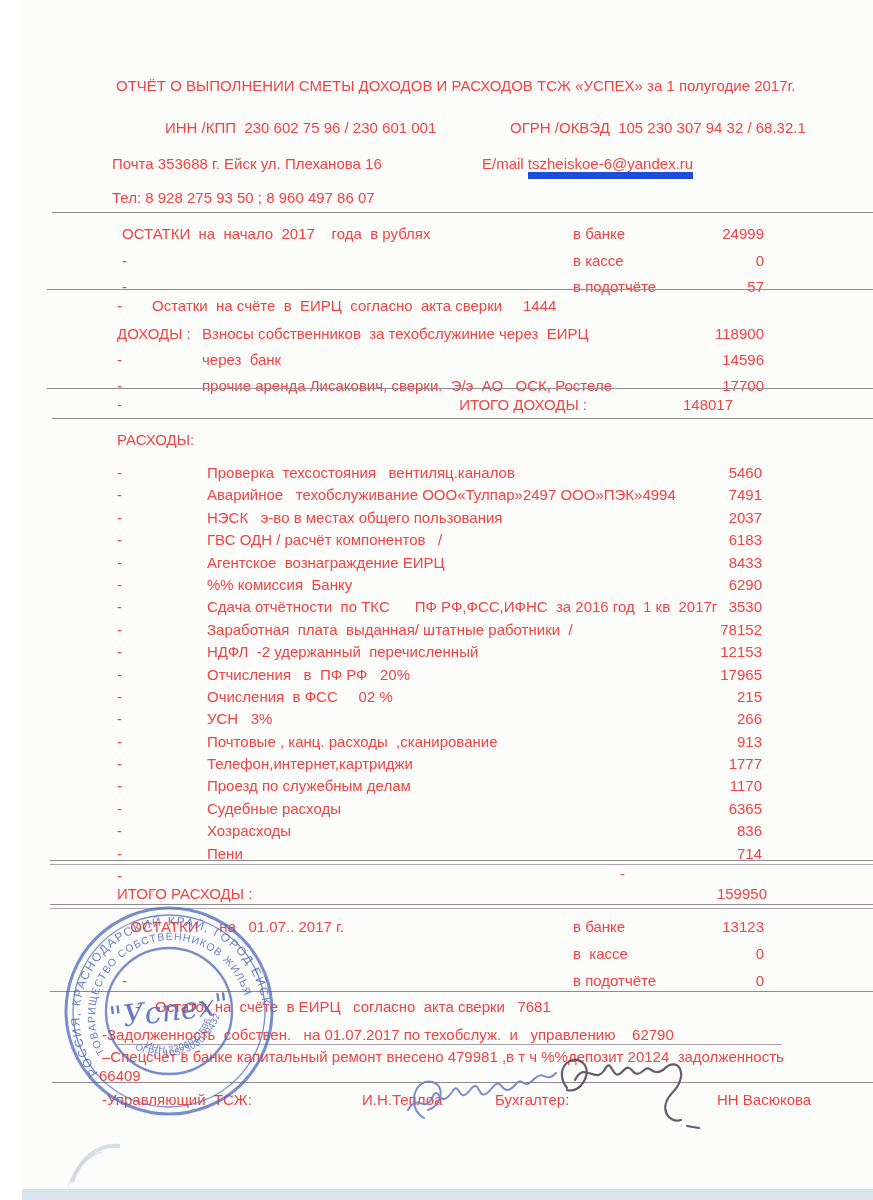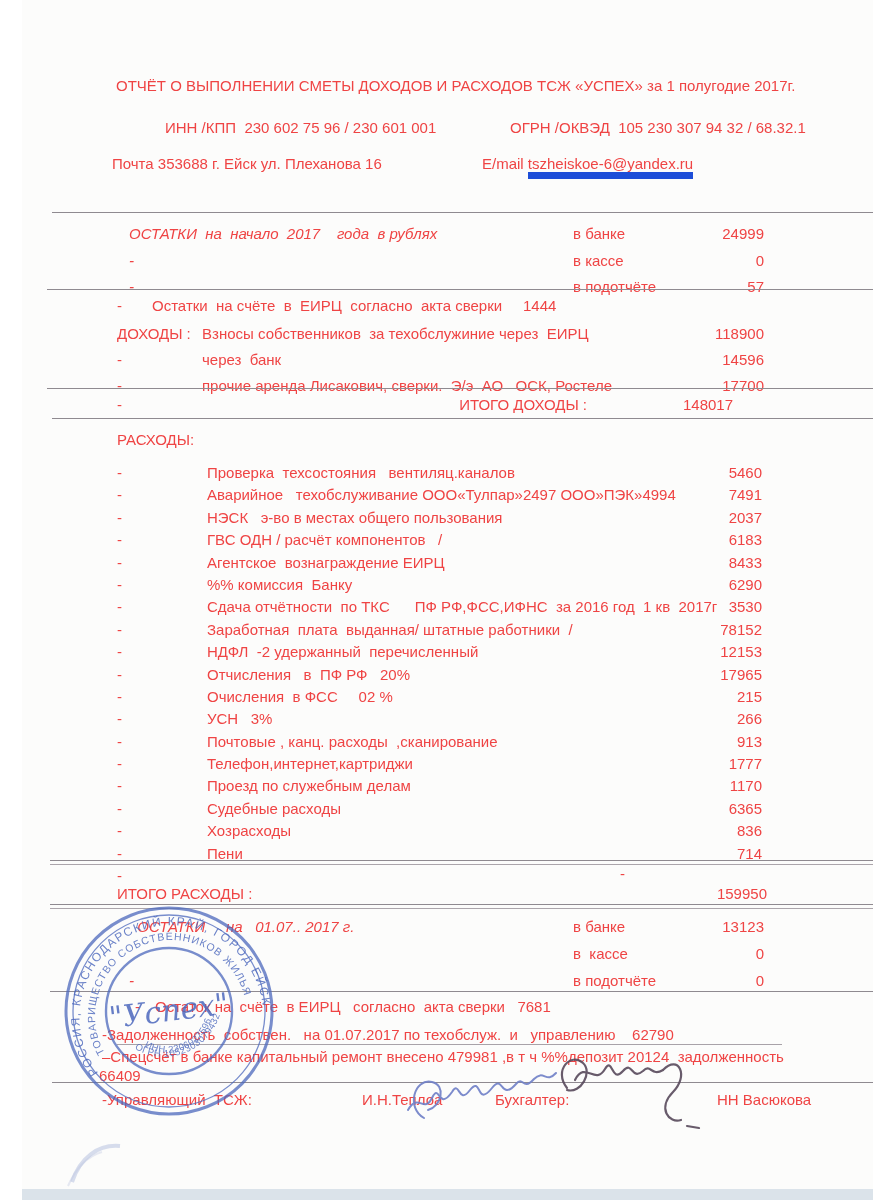--- a/index.html
+++ b/index.html
@@ -5,21 +5,21 @@
   html,body{margin:0;padding:0;background:#ffffff;}
   .page{position:relative;width:873px;height:1200px;background:#fcfcfb;overflow:hidden;
         font-family:"Liberation Sans",sans-serif;color:#ef4444;font-size:15px;line-height:19px;margin-left:22px;}
   .abs{position:absolute;}
   .pre{white-space:pre;}
   .rule{position:absolute;height:1px;background:#8f8a90;}
   .rule.light{background:#a8a2a8;}
   .rule2{position:absolute;height:3px;border-top:1px solid #8f8a90;border-bottom:1px solid #aba5ab;}
   
   .balrow{position:relative;height:26.5px;}
-  .b-left{position:absolute;left:107px;white-space:pre;font-style:italic;}
+  .b-left{position:absolute;left:100px;white-space:pre;}
   .b-label{position:absolute;left:551px;white-space:pre;}
   .b-value{position:absolute;left:630px;width:112px;text-align:right;}
   
   .incrow{position:relative;height:26px;}
   .i-dash{position:absolute;left:95px;white-space:pre;}
   .i-label{position:absolute;left:180px;white-space:pre;}
   .i-value{position:absolute;left:630px;width:112px;text-align:right;}
   
   .exprow{position:relative;height:22.4px;}
   .e-dash{position:absolute;left:95px;}
@@ -33,20 +33,21 @@
 
 <div class="page">
 
   <div class="abs" style="top:76px;left:94px;">ОТЧЁТ О ВЫПОЛНЕНИИ  СМЕТЫ  ДОХОДОВ  И РАСХОДОВ  ТСЖ  «УСПЕХ»  за  1 полугодие 2017г.</div>
   <div class="abs pre" style="top:118px;left:143px;">ИНН /КПП  230 602 75 96 / 230 601 001</div>
   <div class="abs pre" style="top:118px;left:488px;">ОГРН /ОКВЭД  105 230 307 94 32 / 68.32.1</div>
   <div class="abs pre" style="top:154px;left:90px;">Почта 353688 г. Ейск ул. Плеханова 16</div>
   <div class="abs" style="top:154px;left:460px;">
     <span>E/mail </span><span class="email-link">tszheiskoe-6@yandex.ru</span>
   </div>
+  <div class="abs pre" style="top:188px;left:90px;">Тел: 8 928 275 93 50 ; 8 960 497 86 07</div>
 
   <div class="rule" style="top:212px;left:30px;width:821px;"></div>
 
   <div class="abs" style="top:224px;left:0;width:873px;">
     <div>
 
     <div class="balrow">
         <span class="b-left">ОСТАТКИ  на  начало  2017    года  в рублях</span>
         <span class="b-label">в банке</span>
         <span class="b-value">24999</span>

